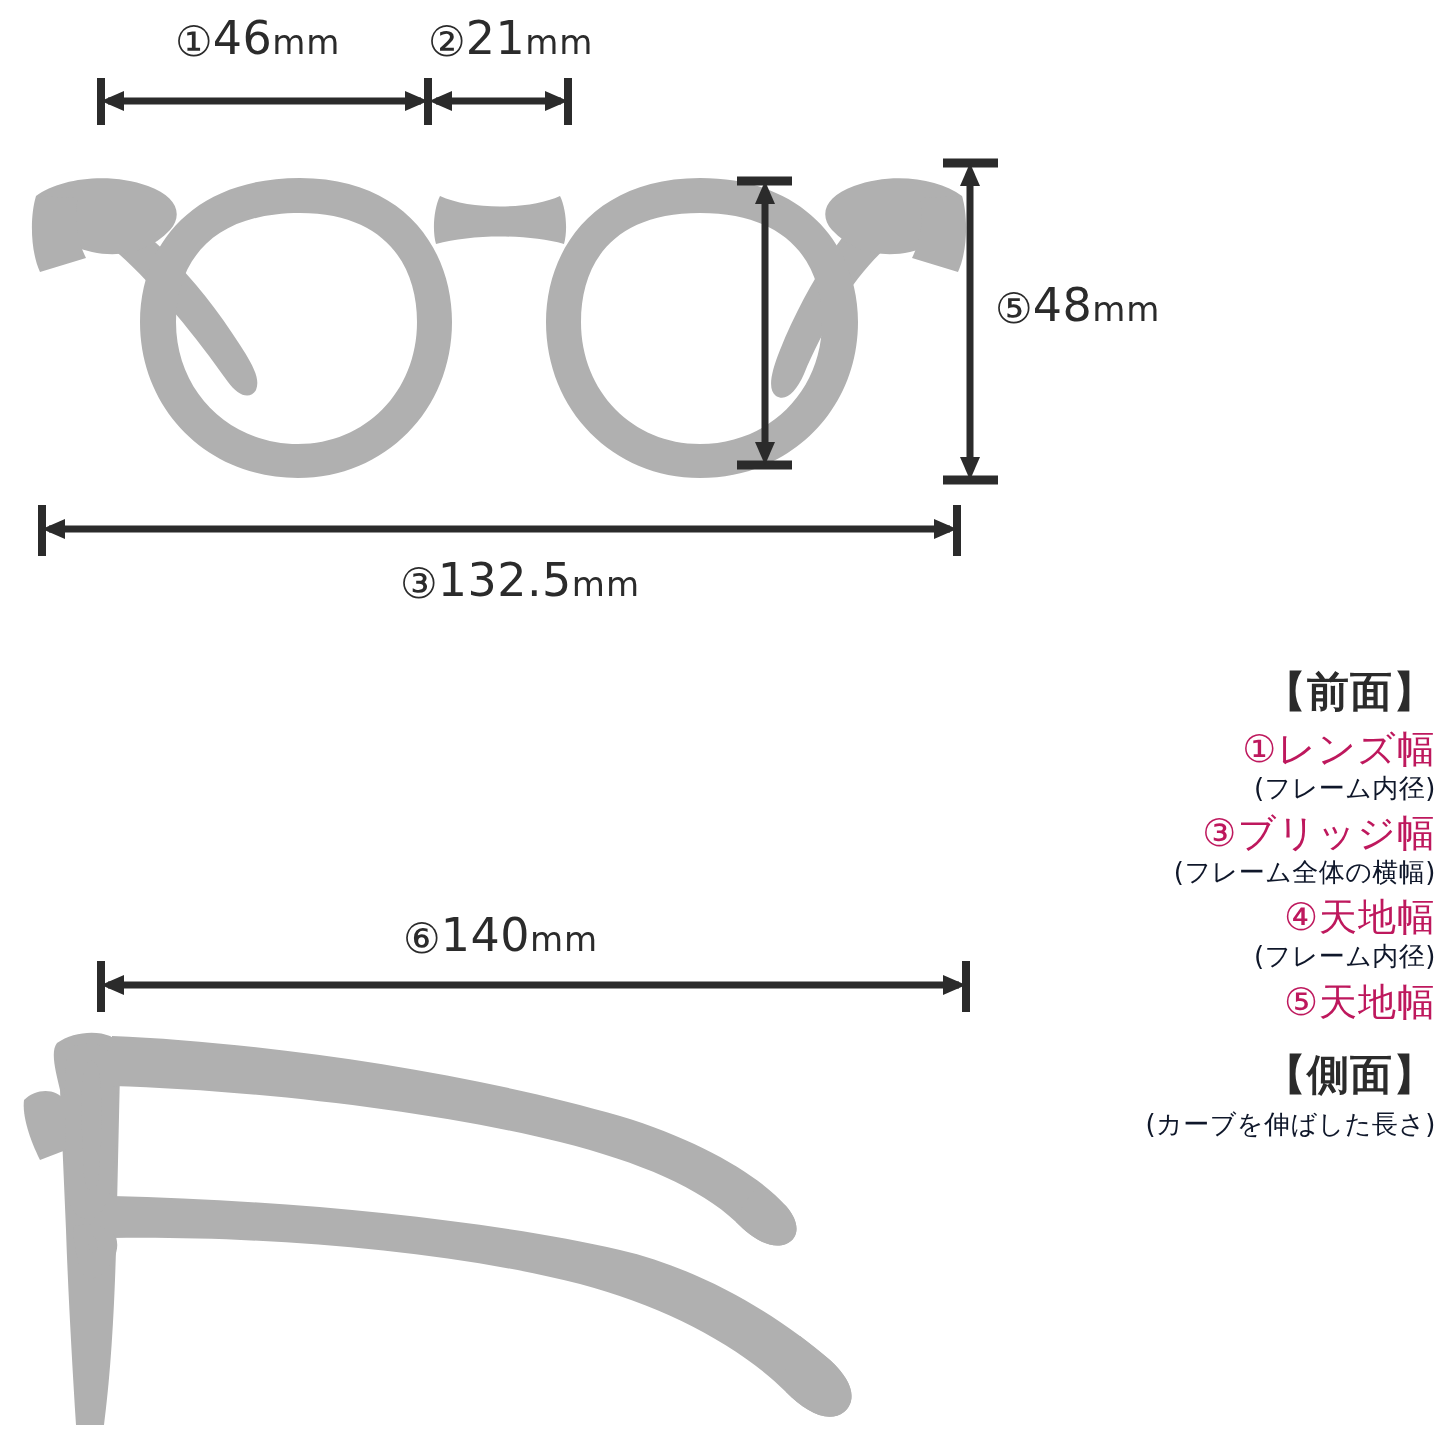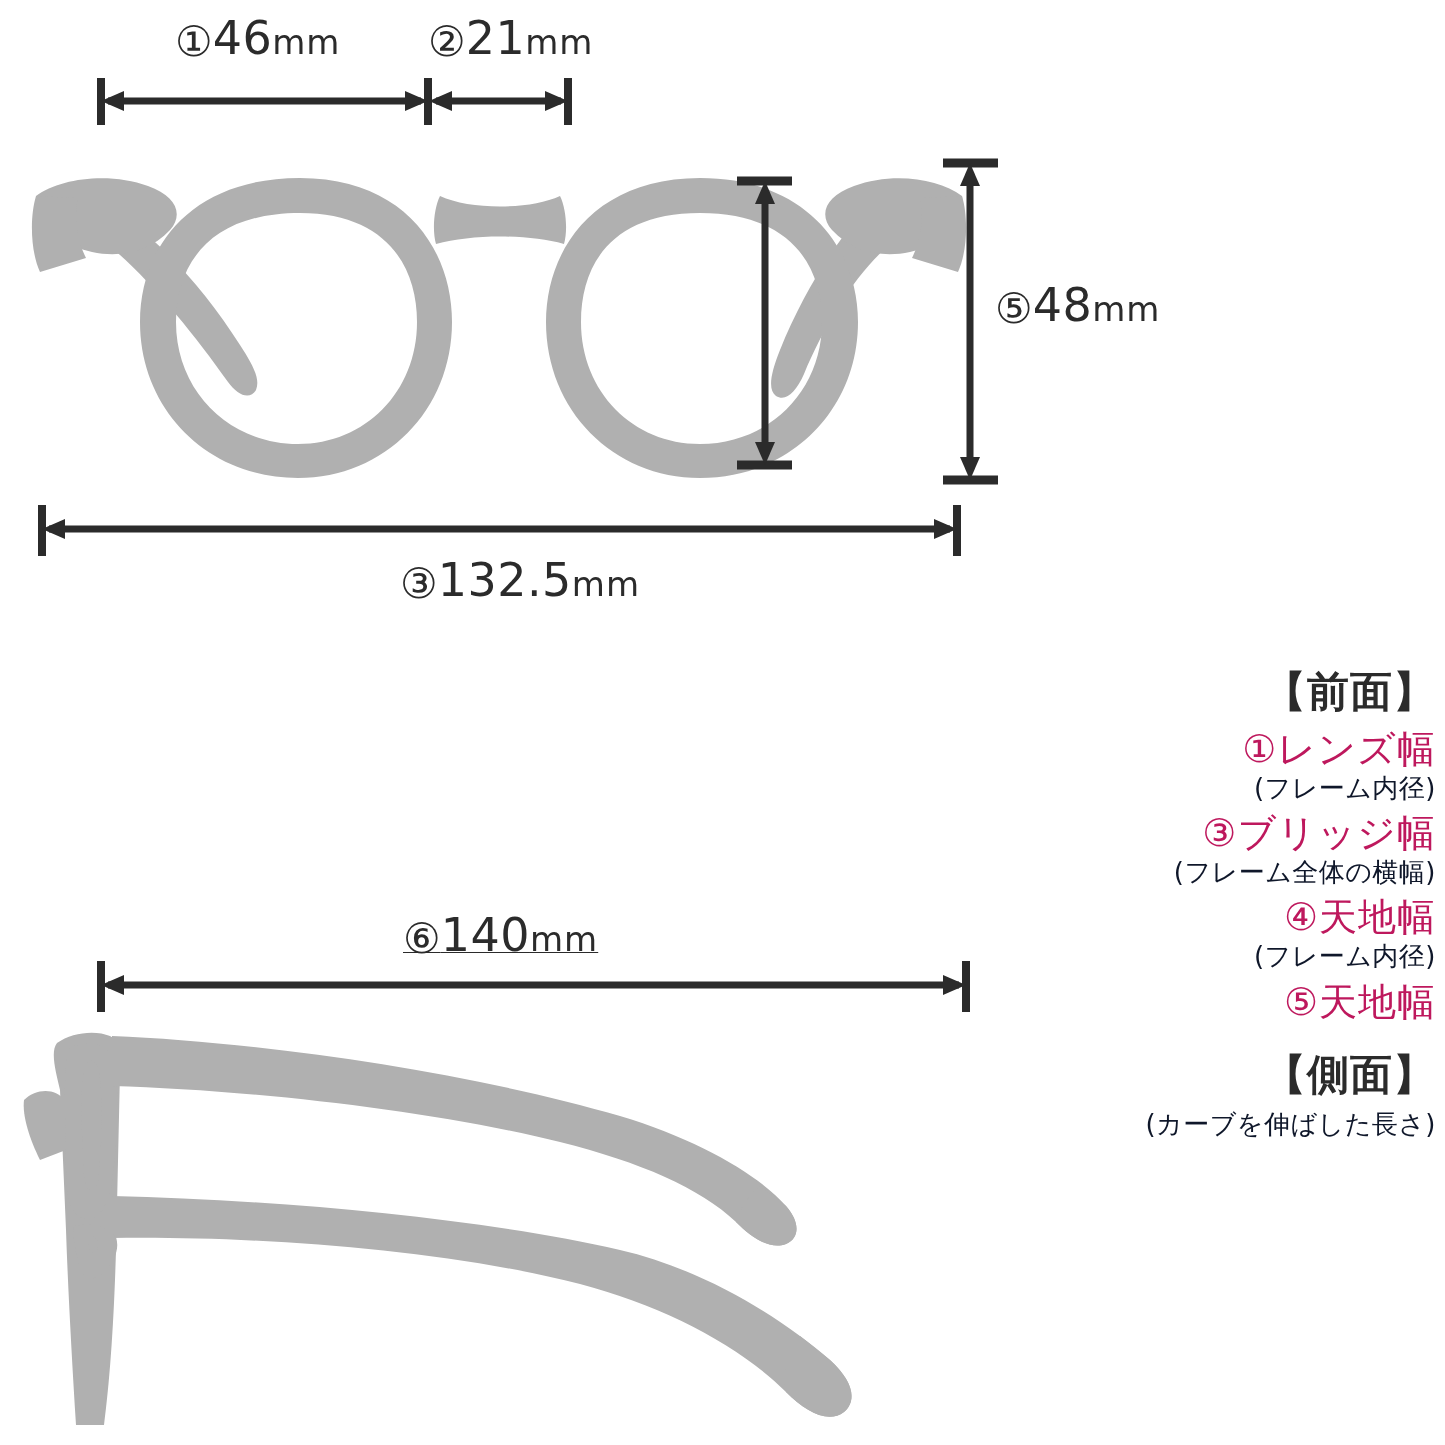--- a/index.html
+++ b/index.html
@@ -284,21 +284,21 @@
   </div>
 
   <div class="dim-label" style="left:995px; top:282px;">
     <span class="circ">⑤</span><span class="num">48</span><span class="unit">mm</span>
   </div>
 
   <div class="dim-label" style="left:400px; top:557px;">
     <span class="circ">③</span><span class="num">132.5</span><span class="unit">mm</span>
   </div>
 
-  <div class="dim-label" style="left:403px; top:912px;text-decoration:underline;">
+  <div class="dim-label" style="left:403px; top:912px;">
     <span class="circ">⑥</span><span class="num">140</span><span class="unit">mm</span>
   </div>
 
   <div id="legend">
 
     <div class="legend-heading">【前面】</div>
 
     <div class="legend-item">
       <div class="legend-row">
         <span class="mark">①</span><span>レンズ幅</span>

